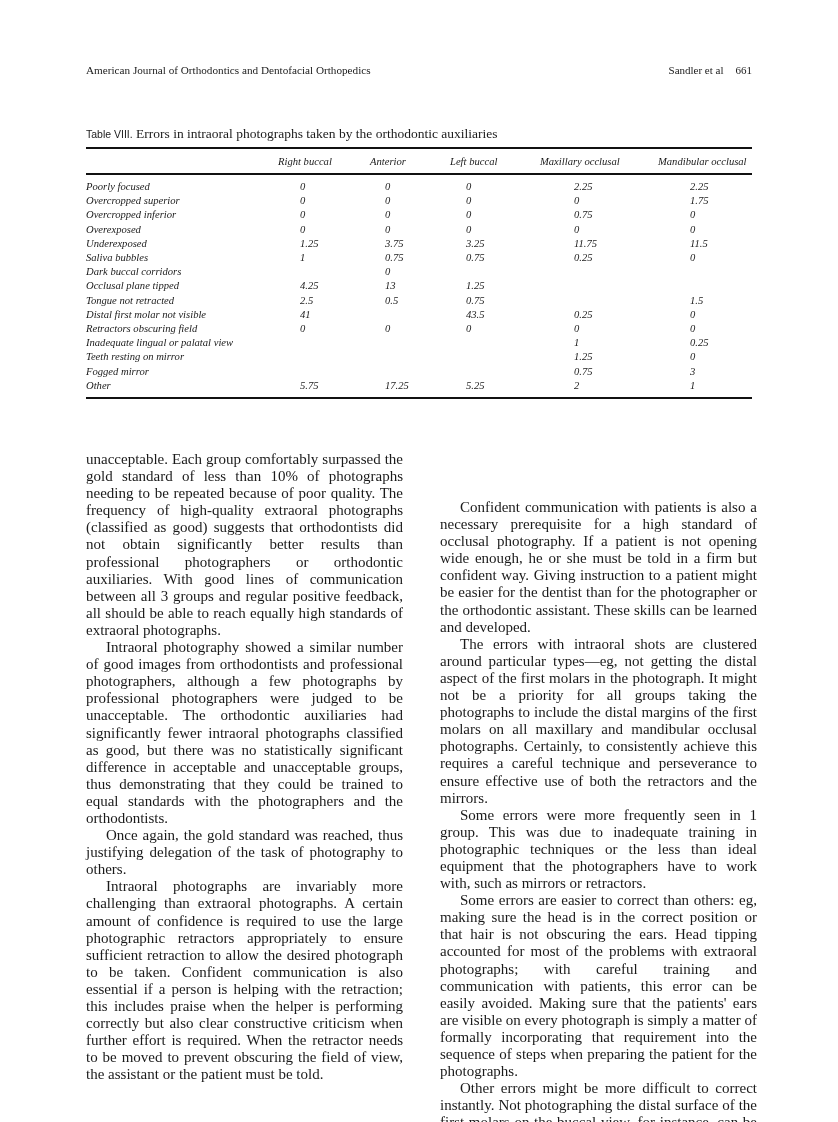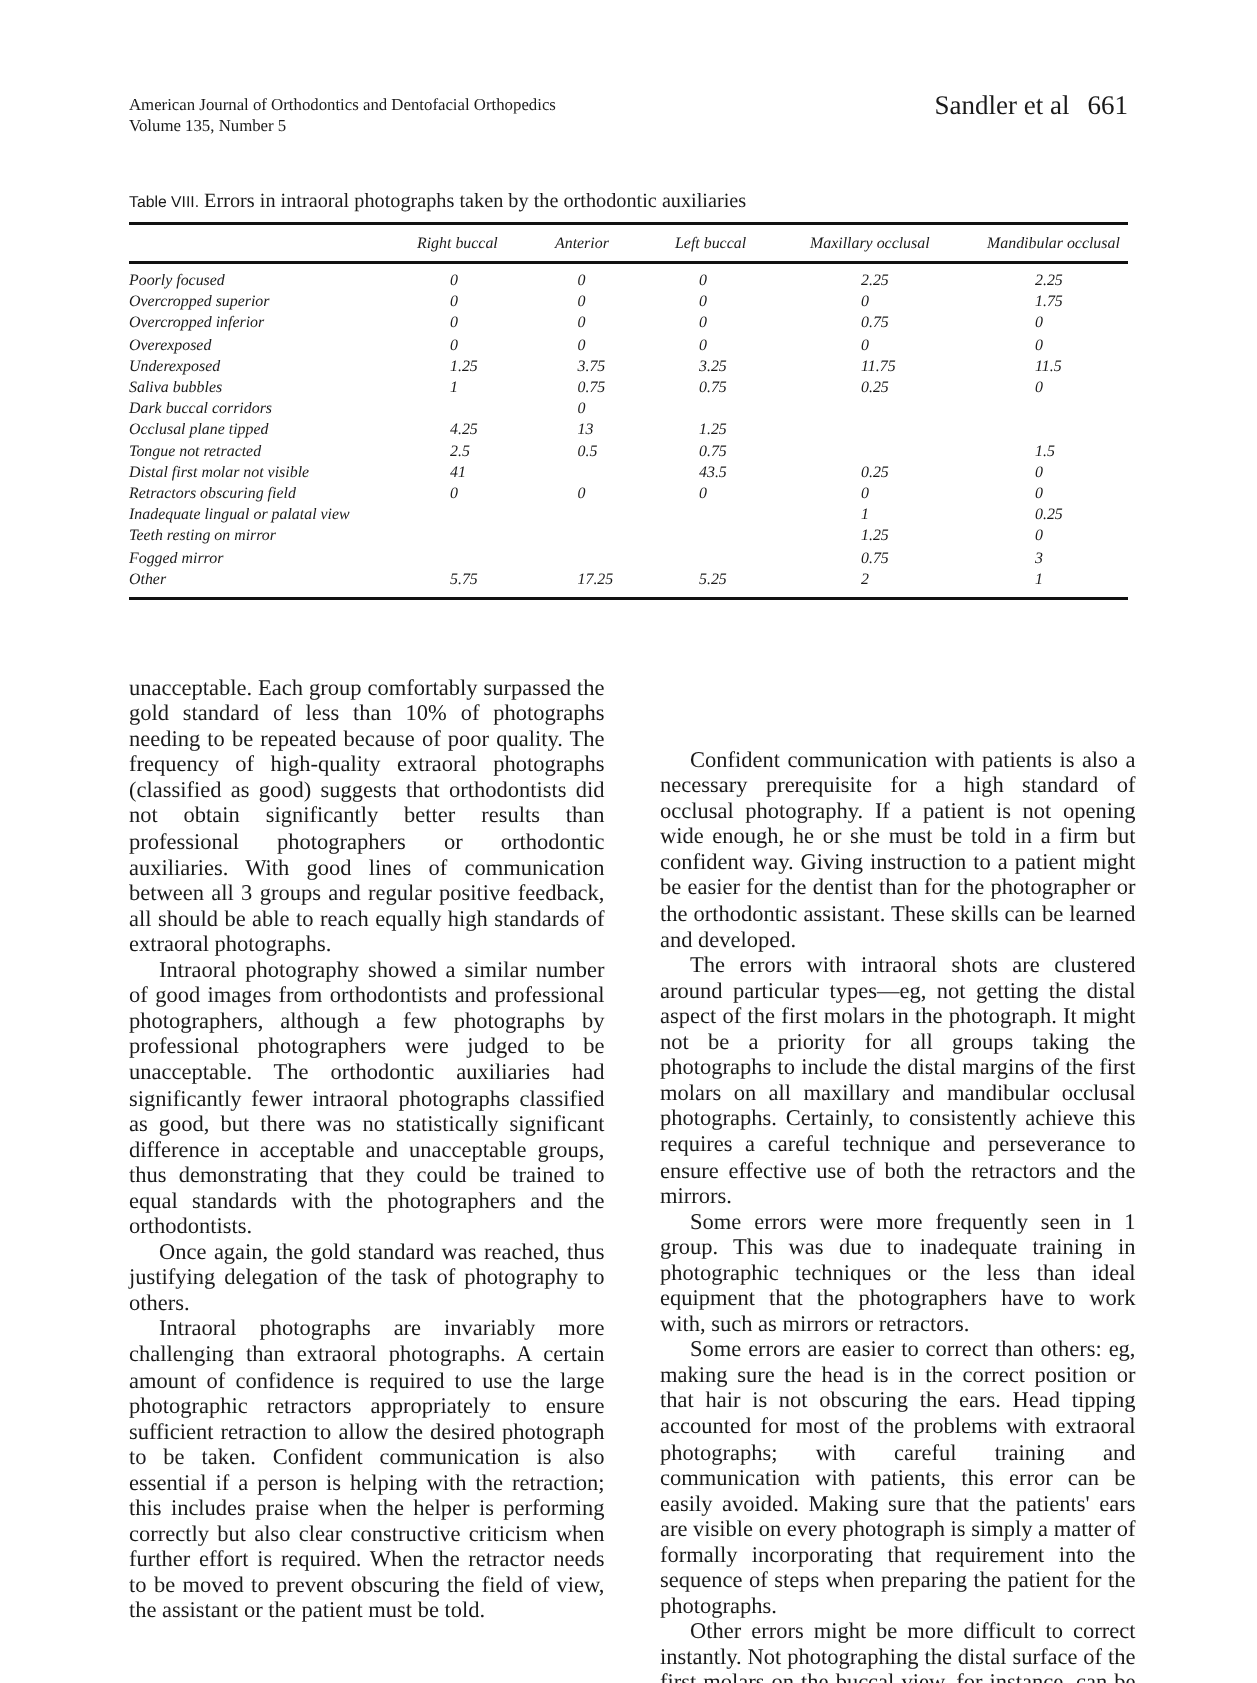--- a/index.html
+++ b/index.html
@@ -1,19 +1,19 @@
 <!DOCTYPE html>
 <html><head>
 <meta charset="utf-8">
 <style>
   html, body { margin:0; padding:0; background:#fff; }
   body { width:838px; height:1122px; position:relative; overflow:hidden; color:#1a1a1a; }
   .header { position:absolute; left:86px; top:63px; width:666px; font-family:"Liberation Serif", serif; font-size:11.2px; line-height:14px; }
   .header .left { position:absolute; left:0; top:0; }
-  .header .right { position:absolute; right:0; top:0; font-size:18px; }
+  .header .right { position:absolute; right:0; top:0; font-size:11px; }
   .header .right .pg { margin-left:12px; }
   .table-wrap { position:absolute; left:86px; top:126px; width:666px; font-family:"Liberation Serif", serif; }
   .caption { font-size:13.5px; line-height:16px; margin-bottom:5px; }
   .caption .label { font-family:"Liberation Sans", sans-serif; font-size:10.5px; }
   table { border-collapse:collapse; width:666px; font-size:10.6px; table-layout:fixed;font-style:italic; }
   thead tr { border-top:2px solid #111; border-bottom:2px solid #111; }
   thead th { font-weight:normal; height:24px; padding:0; text-align:left; white-space:nowrap; }
   tbody tr:first-child td { padding-top:5px; }
   tbody tr:last-child td { padding-bottom:4px; }
   tbody { border-bottom:2px solid #111; }
@@ -29,21 +29,20 @@
   .col p.noindent { text-indent:0; }
   .col.left { left:86px; }
   .col.right { left:440px;margin-top:48px; }
 </style>
 </head>
 <body>
 
 <div class="header">
   <div class="left">
     <div>American Journal of Orthodontics and Dentofacial Orthopedics</div>
-    <div>Volume 135, Number 5</div>
   </div>
   <div class="right">
     <span>Sandler et al</span><span class="pg">661</span>
   </div>
 </div>
 
 <div class="table-wrap">
   <div class="caption">
     <span class="label">Table VIII.</span>
     <span>Errors in intraoral photographs taken by the orthodontic auxiliaries</span>

